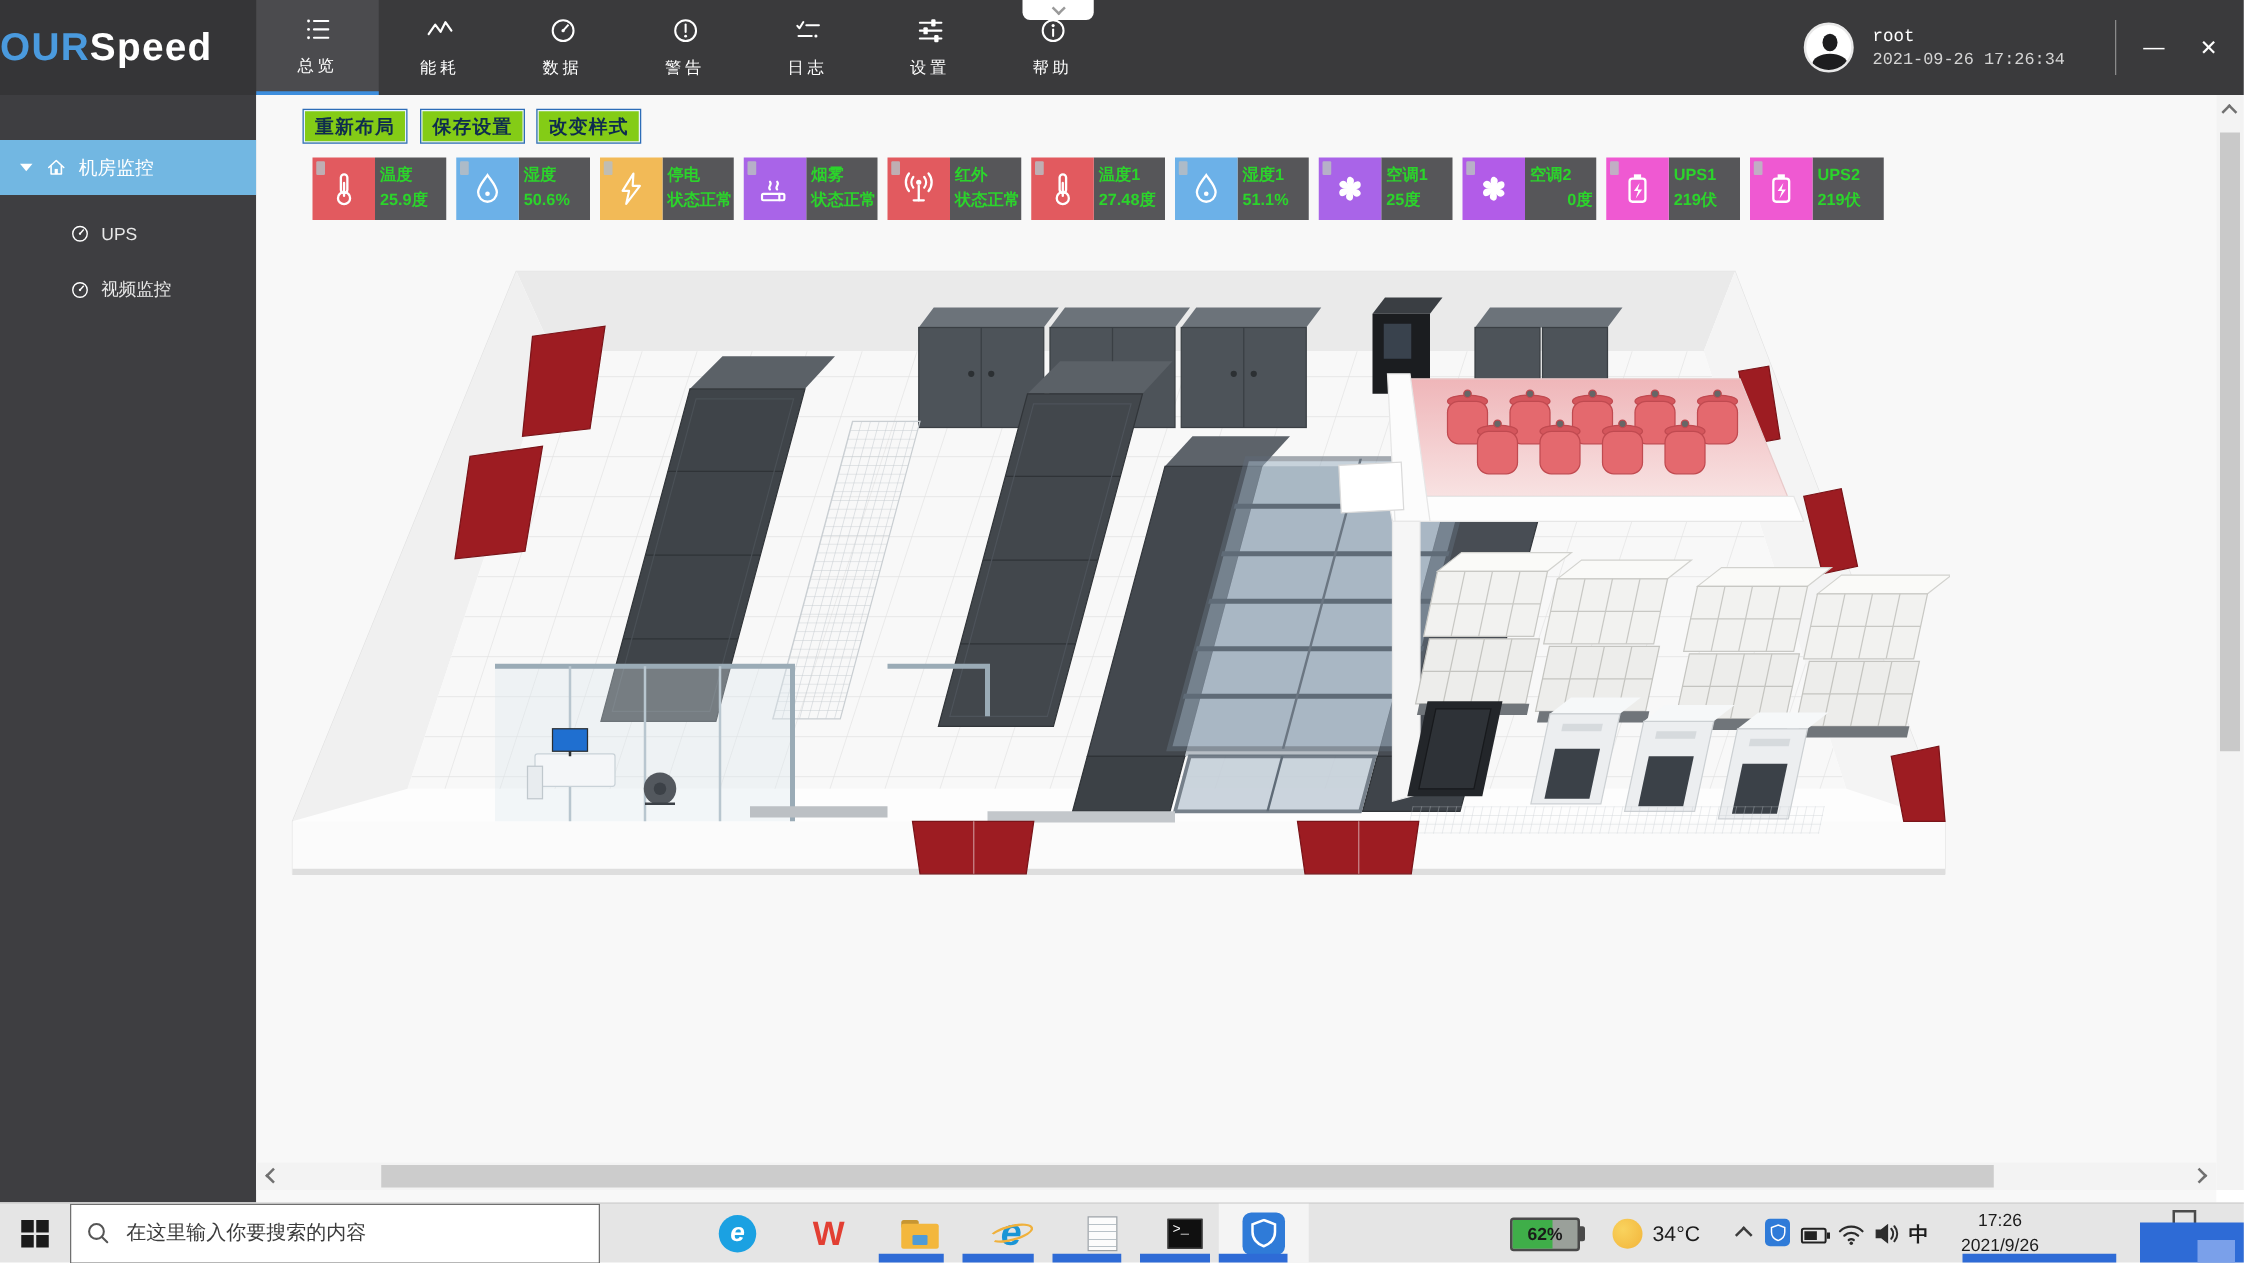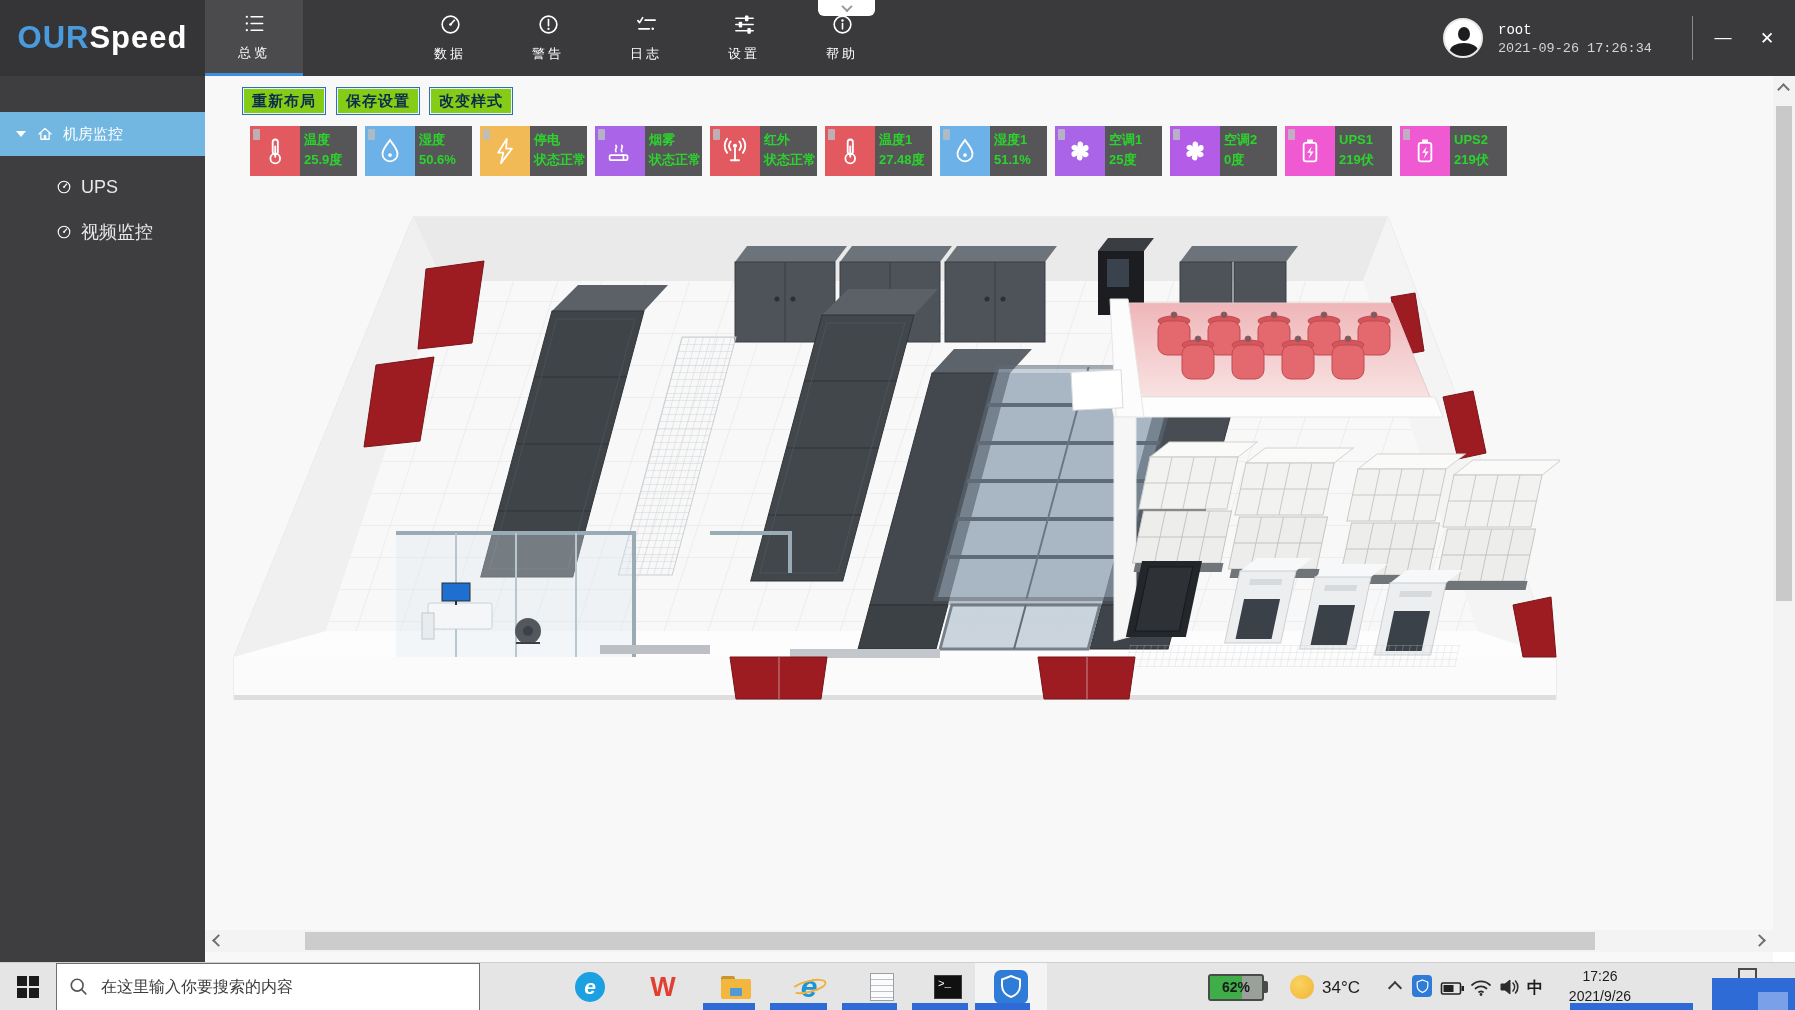--- a/index.html
+++ b/index.html
@@ -1,21 +1,21 @@
 <!DOCTYPE html>
 <html><head>
 <meta charset="utf-8">
 <style>
   * { margin:0; padding:0; box-sizing:border-box; }
   html,body { width:1795px; height:1010px; overflow:hidden; background:#fff;
               font-family:"Liberation Sans", sans-serif; }
   
   #topbar { position:absolute; left:0; top:0; width:1795px; height:76px; background:#3a3a3c; }
   #logo { position:absolute; left:0; top:0; width:205px; height:76px; background:#353537;
-          display:flex; align-items:center; justify-content:center; font-weight:bold; font-size:31px; letter-spacing:1px;}
+          display:flex; align-items:center; justify-content:flex-start; font-weight:bold; font-size:31px; letter-spacing:1px;}
   #logo .our { color:#4a9ade; } #logo .speed { color:#fff; }
   .tab { position:absolute; top:0; width:98px; height:76px; display:flex; flex-direction:column;
          align-items:center; justify-content:center; gap:9px; color:#fff; cursor:pointer; }
   .tab.active { background:#4b4b4e; border-bottom:3px solid #3e8edd; }
   .tab .lbl { font-size:13px; letter-spacing:3px; }
   .tab svg { width:23px; height:23px; }
   #collapse-tab { position:absolute; left:818px; top:0; width:57px; height:16px; background:#fff;
                   border-radius:0 0 6px 6px; display:flex; align-items:center; justify-content:center; cursor:pointer; z-index:5;}
   .chev-down { width:8px; height:8px; border-left:2px solid #9a9a9a; border-bottom:2px solid #9a9a9a;
                transform:rotate(-45deg) translate(1px,-1px); }
@@ -29,21 +29,21 @@
   .winbtn { position:absolute; top:20px; width:40px; height:36px; color:#fff; font-size:17px;
             display:flex; align-items:center; justify-content:center; cursor:pointer;}
   
   #sidebar { position:absolute; left:0; top:76px; width:205px; height:886px; background:#3e3e41; }
   #side-group { position:absolute; left:0; top:36px; width:205px; height:44px; background:#72b7e2;
                 display:flex; align-items:center; color:#fff; font-size:15px; cursor:pointer;}
   .caret { width:0; height:0; border-left:5px solid transparent; border-right:5px solid transparent;
            border-top:6px solid #fff; margin:0 10px 0 16px;}
   #side-group svg { width:18px; height:18px; margin-right:9px; }
   .side-sub { position:absolute; left:0; width:205px; height:34px; display:flex; align-items:center;
-              color:#e8e8e8; font-size:18px; cursor:pointer; padding-left:56px;}
+              color:#e8e8e8; font-size:14px; cursor:pointer; padding-left:56px;}
   .side-sub svg { width:16px; height:16px; margin-right:9px; }
   
   #content { position:absolute; left:205px; top:76px; width:1568px; height:886px; background:#f8f8f8; }
   .toolbtn { position:absolute; top:12px; height:26px; padding:0 8px; background:#84cc16; color:#0e2c4e;
              font-size:15px; font-weight:bold; border:1px solid #e7f3ff; outline:1px solid #2e6db8;
              display:flex; align-items:center; letter-spacing:1px; cursor:pointer;}
   
   #badges { position:absolute; left:45px; top:50px; display:flex; gap:8px; }
   .badge { width:107px; height:50px; display:flex; cursor:pointer; }
   .tile { width:50px; height:50px; position:relative; display:flex; align-items:center; justify-content:center;}
@@ -234,20 +234,26 @@
   <div id="logo">
     <span class="our">OUR</span>
       <span class="speed">Speed</span>
   </div>
   <div class="tab active" style="left:205px">
     <svg viewBox="0 0 24 24">
         <use href="#n-list"></use>
       </svg>
     <span class="lbl">总览</span>
   </div>
+  <div class="tab" style="left:303px">
+    <svg viewBox="0 0 24 24">
+        <use href="#n-wave"></use>
+      </svg>
+    <span class="lbl">能耗</span>
+  </div>
   <div class="tab" style="left:401px">
     <svg viewBox="0 0 24 24">
         <use href="#n-gauge"></use>
       </svg>
     <span class="lbl">数据</span>
   </div>
   <div class="tab" style="left:499px">
     <svg viewBox="0 0 24 24">
         <use href="#n-alert"></use>
       </svg>
@@ -411,21 +417,21 @@
     </div>
     <div class="badge">
       <div class="tile" style="background: rgb(178, 92, 232);">
           <span class="tag"></span>
           <svg viewBox="0 0 26 26">
             <use href="#i-fan"></use>
           </svg>
         </div>
       <div class="panel" style="background: rgb(86, 86, 89);">
         <div class="s-name" style="color: rgb(43, 212, 43);">空调2</div>
-        <div class="s-val" style="color: rgb(43, 212, 43);">0度</div>
+        <div class="s-val" style="color: rgb(43, 212, 43); text-align: right;">0度</div>
       </div>
     </div>
     <div class="badge">
       <div class="tile" style="background: rgb(239, 89, 210);">
           <span class="tag"></span>
           <svg viewBox="0 0 26 26">
             <use href="#i-batt"></use>
           </svg>
         </div>
       <div class="panel" style="background: rgb(86, 86, 89);">

